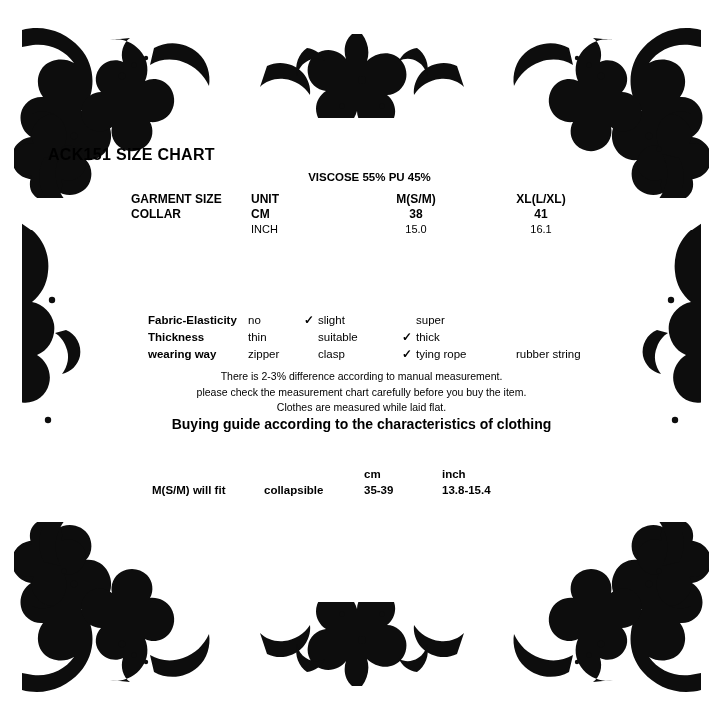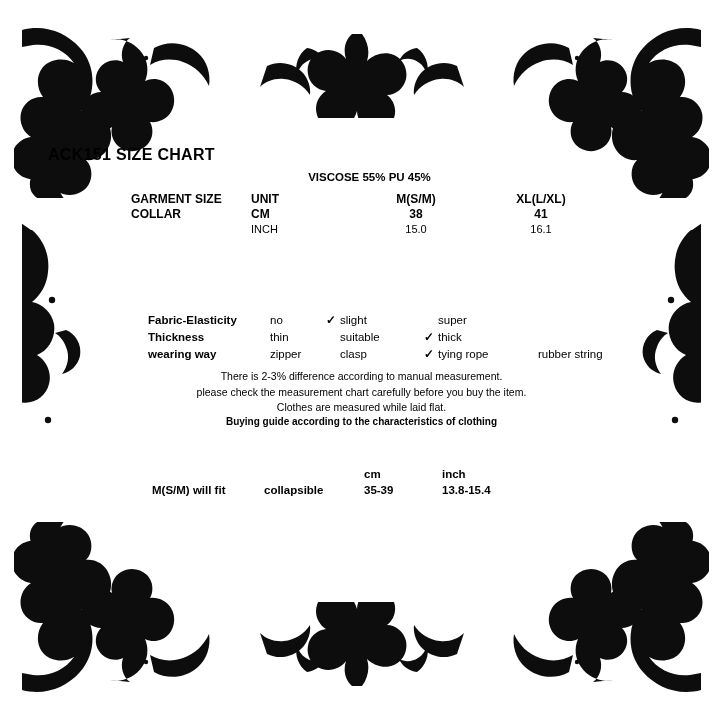--- a/index.html
+++ b/index.html
@@ -102,21 +102,21 @@
     display: inline-block;
     width: 100px;
     font-weight: bold;
     text-align: left;
     margin-top: 28px;
   }
   .opt {
     display: inline-block;
     text-align: left;
   }
-  .opt-a { width: 56px; margin-left: 22px; }
+  .opt-a { width: 56px; }
   .opt-b { width: 84px; }
   .opt-c { width: 100px; }
   .opt-d { width: 100px; }
   .tick {
     display: inline-block;
     width: 14px;
     font-size: 12px;
     font-weight: bold;
   }
 
@@ -129,21 +129,21 @@
     text-align: center;
     font-size: 10.5px;
     line-height: 15.5px;
   }
   .guide {
     position: absolute;
     top: 416px;
     left: 0;
     width: 723px;
     text-align: center;
-    font-size: 10px;
+    font-size: 14px;
     font-weight: bold;
   }
 
   
   .fit-table {
     position: absolute;
     top: 466px;
     left: 152px;
     font-size: 11.5px;
     border-collapse: collapse;

